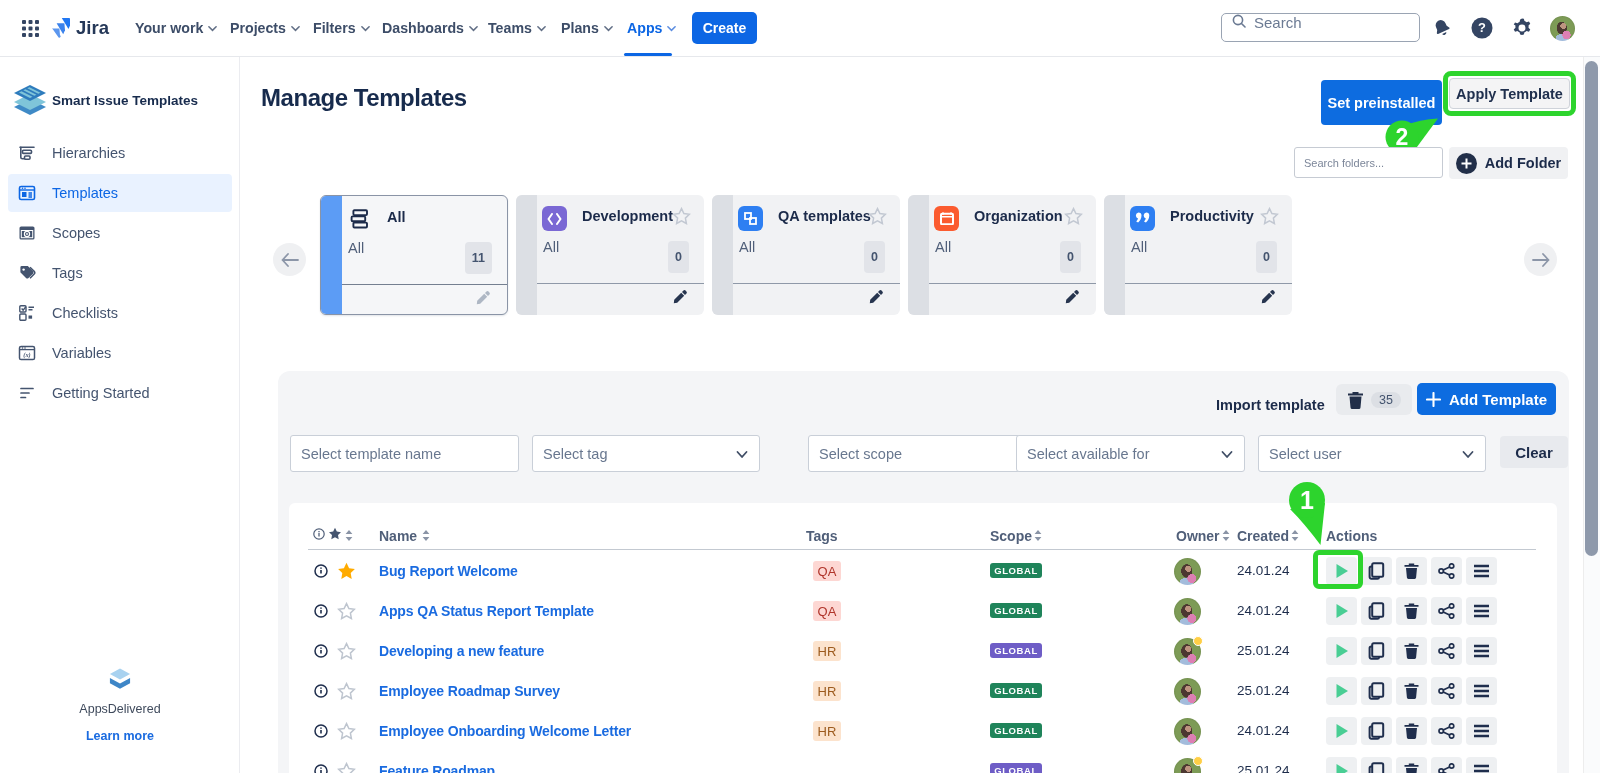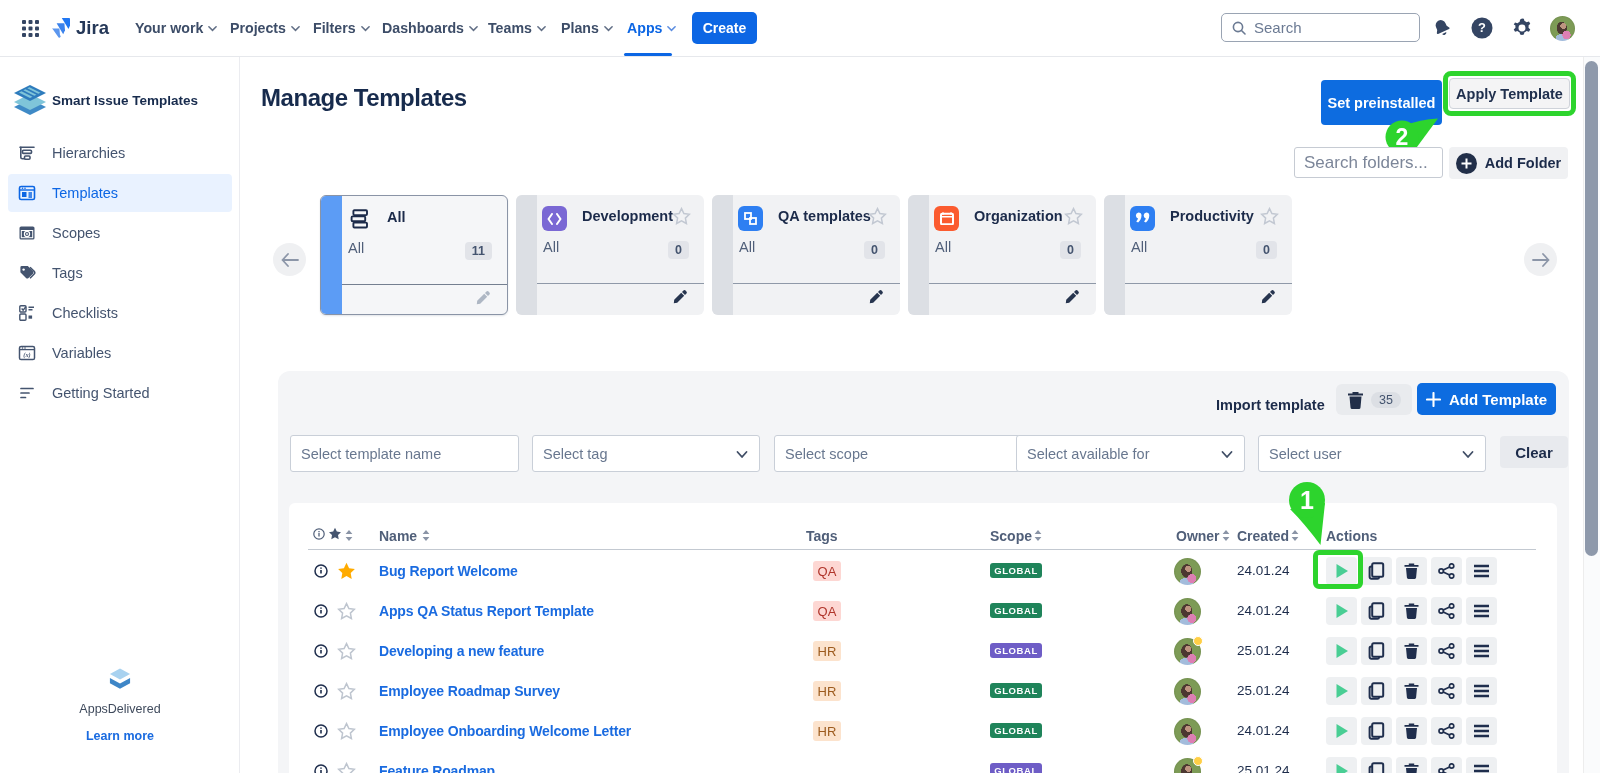--- a/index.html
+++ b/index.html
@@ -11,21 +11,21 @@
   
   #nav { position:absolute; left:0; top:0; width:1600px; height:57px; background:#fff;
     border-bottom:1px solid #e6e8ec; }
   .navitem { position:absolute; top:0; height:56px; display:flex; align-items:center;
     font-size:14.2px; font-weight:700; color:#3d4d68; gap:5px; letter-spacing:0; }
   .chev { width:9px; height:9px; display:inline-block; }
   #create { position:absolute; left:692px; top:12px; width:65px; height:32px; background:#0c66e4;
     color:#fff; font-size:14px; font-weight:700; border-radius:5px; display:flex;
     align-items:center; justify-content:center; }
   #searchbox { position:absolute; left:1221px; top:13px; width:199px; height:29px;
-    border:1.5px solid #9aa4b3; border-radius:5px; display:flex; align-items:center;
+    border:1.5px solid #9aa4b3; border-radius:5px; display:flex; align-items:flex-start;
     color:#6b7a93; font-size:15px; padding-left:10px; gap:8px; }
 
   
   #sidebar { position:absolute; left:0; top:57px; width:240px; height:716px; background:#fff;
     border-right:1px solid #ebecf0; }
   .side-item { position:absolute; left:0; width:240px; height:40px; display:flex;
     align-items:center; font-size:14.5px; color:#44546f; }
   .side-item .sicon { position:absolute; left:18px; width:18px; height:18px; }
   .side-item .stext { position:absolute; left:52px; }
   #side-sel { position:absolute; left:8px; top:174px; width:224px; height:38px;
@@ -36,38 +36,38 @@
     letter-spacing:-0.45px; font-weight:700; }
   .btn { position:absolute; display:flex; align-items:center; justify-content:center;
     font-weight:600; border-radius:4px; }
   #setpre { left:1321px; top:80px; width:121px; height:45px; background:#0d6ce0; color:#fff;
     font-size:14.5px; border-radius:4px; }
   #applyt { left:1449px; top:78px; width:121px; height:31px; background:#f4f4f5;
     border:1px solid #cfd3da; color:#20304e; font-size:14.5px; }
   #greenbox2 { position:absolute; left:1443px; top:71px; width:133px; height:45px;
     border:5px solid #2dd42d; border-radius:8px; }
   #searchfolders { position:absolute; left:1294px; top:147px; width:149px; height:31px;
-    border:1px solid #c6cbd3; border-radius:3px; color:#7c8699; font-size:17px;
+    border:1px solid #c6cbd3; border-radius:3px; color:#7c8699; font-size:11px;
     display:flex; align-items:center; padding-left:9px; background:#fff; }
   #addfolder { left:1449px; top:147px; width:119px; height:32px; background:#f0f1f3;
     color:#1c2b4a; font-size:14.5px; gap:8px; border-radius:4px; }
 
   
   .fcard { position:absolute; top:195px; width:188px; height:120px; border-radius:6px;
     background:#f1f2f4; overflow:hidden; }
   .fcard .strip { position:absolute; left:0; top:0; width:21px; height:120px; background:#dcdfe4; }
   .fcard.sel { background:#f5f6f8; border:1px solid #8a94a6; box-shadow:0 1px 2px rgba(9,30,66,.12); }
   .fcard.sel .strip { background:#5c9cf5; }
   .fcard .ftitle { position:absolute; left:66px; top:211px; font-size:14.5px; font-weight:700;
     color:#1c2b4a; top:13px; }
   .fcard .fico { position:absolute; left:26px; top:11px; width:25px; height:25px; border-radius:6px;
     display:flex; align-items:center; justify-content:center; }
   .fcard .frow { position:absolute; left:27px; top:44px; font-size:14.5px; color:#505f79; }
   .fcard .fcount { position:absolute; right:15px; top:46px; background:#e2e4e9; color:#44546f;
-    font-size:12.5px; font-weight:700; border-radius:4px; padding:2px 7px; }
+    font-size:12.5px; font-weight:700; border-radius:4px; padding:9px 7px; }
   .fcard .fdiv { position:absolute; left:21px; right:0; top:88px; height:1px; background:#8f99a8; }
   .fcard .fstar { position:absolute; right:13px; top:12px; }
   .fcard .fpencil { position:absolute; right:17px; top:95px; }
 
   .carouselarrow { position:absolute; width:33px; height:33px; border-radius:50%;
     background:#eff0f2; display:flex; align-items:center; justify-content:center; }
 
   
   #panel { position:absolute; left:278px; top:371px; width:1291px; height:402px;
     background:#f4f5f7; border-radius:12px 12px 0 0; }
@@ -414,21 +414,21 @@
     <svg width="15" height="15" viewBox="0 0 15 15">
         <path d="M7.5 1 v13 M1 7.5 h13" stroke="#fff" stroke-width="2.1" stroke-linecap="round"></path>
       </svg>
     Add Template</div>
 
   <div class="filter" style="left:290px;width:229px">Select template name</div>
   <div class="filter" style="left:532px;width:228px">Select tag
     <svg class="fchev" width="12" height="11" viewBox="0 0 12 11">
         <path d="M1.5 3 L6 8 L10.5 3" fill="none" stroke="#404e66" stroke-width="1.8" stroke-linecap="round" stroke-linejoin="round"></path>
       </svg></div>
-  <div class="filter" style="left:774px;width:272px">Select scope
+  <div class="filter" style="left:808px;width:272px">Select scope
     <svg class="fchev" width="12" height="11" viewBox="0 0 12 11">
         <path d="M1.5 3 L6 8 L10.5 3" fill="none" stroke="#404e66" stroke-width="1.8" stroke-linecap="round" stroke-linejoin="round"></path>
       </svg></div>
   <div class="filter" style="left:1016px;width:229px">Select available for
     <svg class="fchev" width="12" height="11" viewBox="0 0 12 11">
         <path d="M1.5 3 L6 8 L10.5 3" fill="none" stroke="#404e66" stroke-width="1.8" stroke-linecap="round" stroke-linejoin="round"></path>
       </svg></div>
   <div class="filter" style="left:1258px;width:228px">Select user
     <svg class="fchev" width="12" height="11" viewBox="0 0 12 11">
         <path d="M1.5 3 L6 8 L10.5 3" fill="none" stroke="#404e66" stroke-width="1.8" stroke-linecap="round" stroke-linejoin="round"></path>

